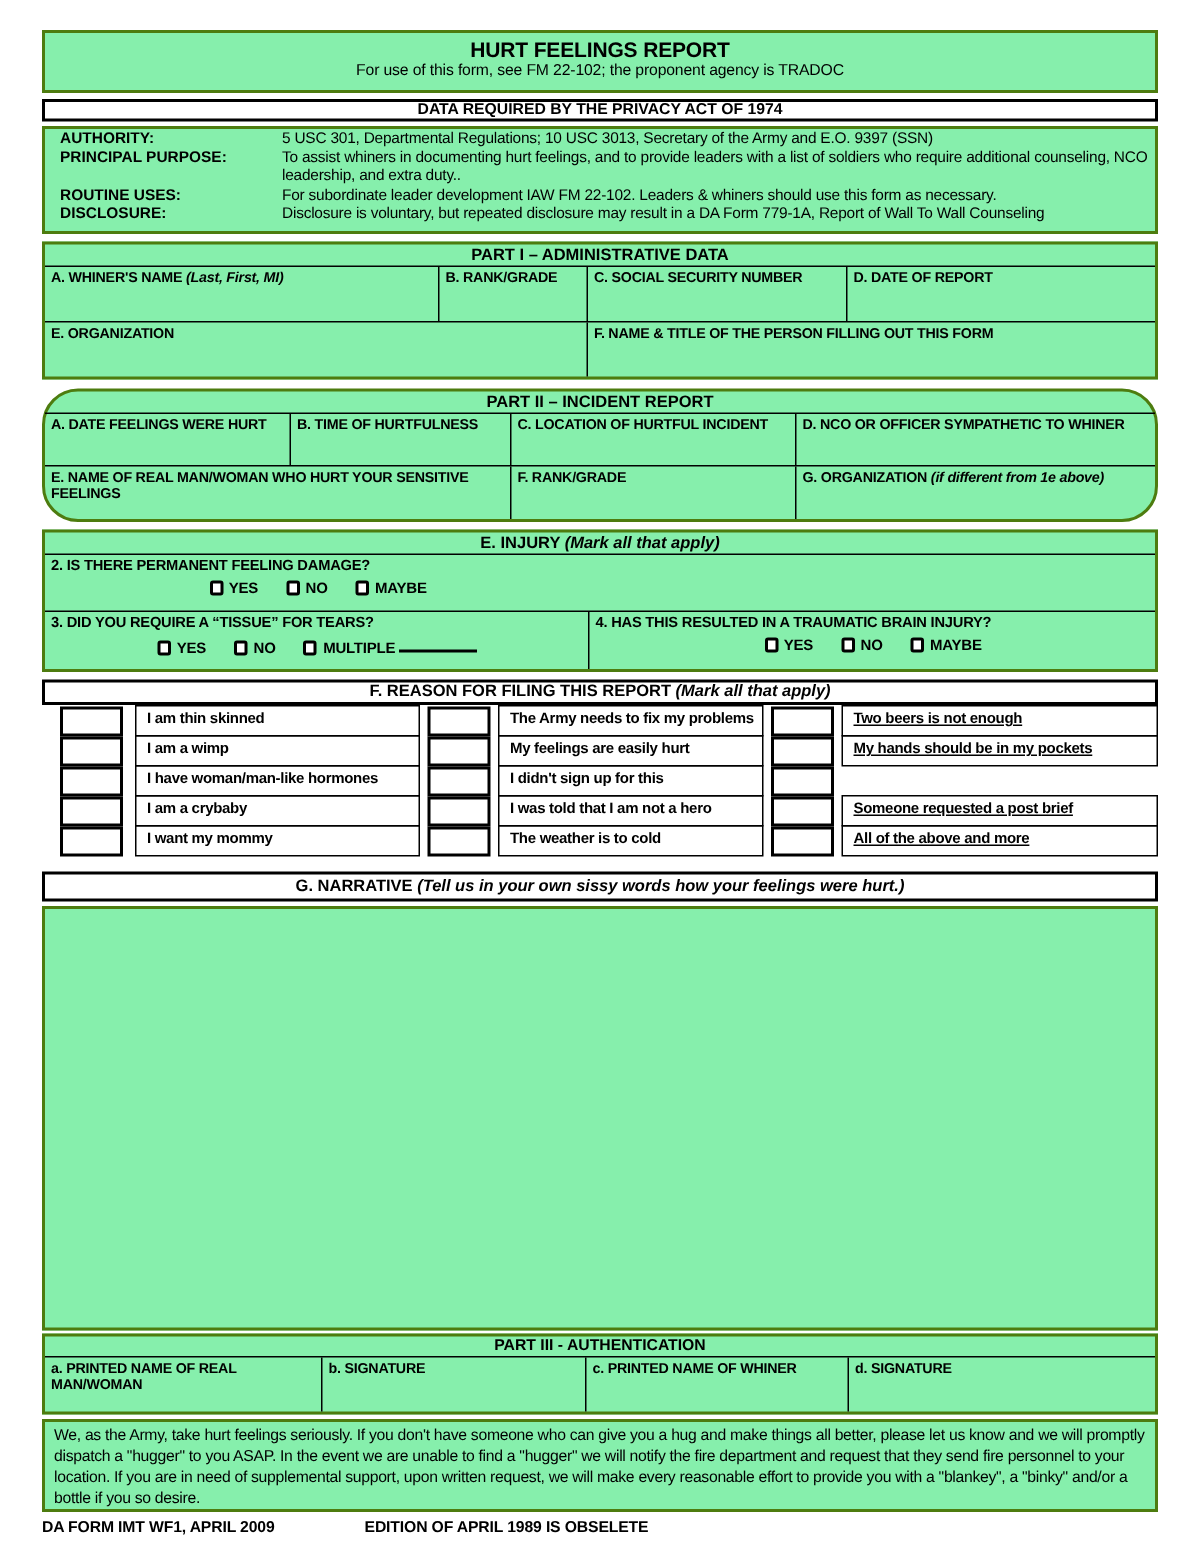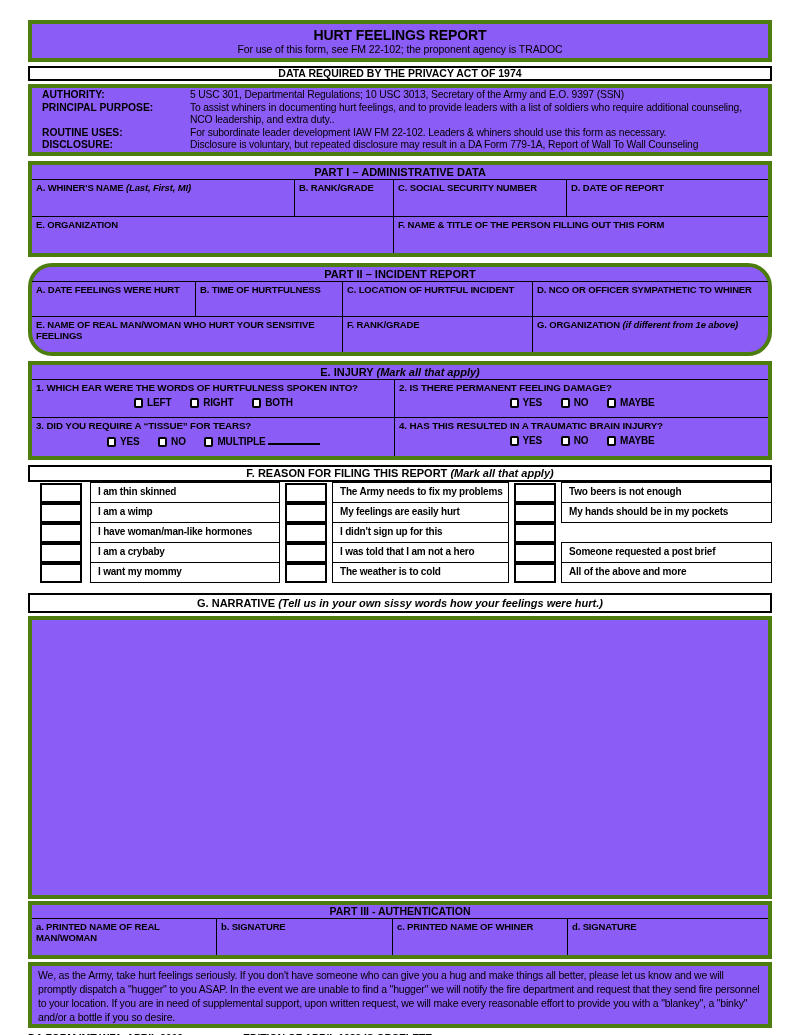--- a/index.html
+++ b/index.html
@@ -1,19 +1,19 @@
 <!DOCTYPE html>
 <html><head>
 <meta charset="utf-8">
 <style>
   * { margin:0; padding:0; box-sizing:border-box; }
   body { background:#fff; font-family:"Liberation Sans","DejaVu Sans",sans-serif; color:#000; }
   .page { width:800px; height:1035px; background:#fff; position:relative; overflow:hidden; }
   .form { position:absolute; left:28px; top:20px; width:744px; }
-  .box { border:4px solid #4d7c0f; background:#8b5cf6; }
+  .box { border:2px solid #4d7c0f; background:#86efac; }
 
   
   .title-box { height:42px; text-align:center; padding-top:3px; }
   .title { font-size:14px; font-weight:bold; letter-spacing:-0.1px; }
   .subtitle { font-size:10.5px; letter-spacing:-0.1px; }
 
   
   .bar { text-align:center; font-weight:bold; }
   .privacy-hdr { height:15px; margin-top:4px; font-size:10.5px; line-height:11px; border:2px solid #000; }
   .privacy-box { margin-top:3px; height:72px; padding:1px 4px 0 10px; }
@@ -48,21 +48,21 @@
   .fr-rows { margin-top:1px; }
   .fr-row { display:flex; height:20px;padding-left:12px; }
   .fr-check { width:42px; border:2px solid #000; margin-right:8px; }
   .fr-text { border:1px solid #000; border-top-width:0; padding:3px 0 0 7px; font-size:10px; font-weight:bold; letter-spacing:-0.2px; }
   .fr-row:first-child .fr-text { border-top-width:1px; }
   .fr-row .fr-text { border-top-width:1px; margin-top:-1px; }
   .t1 { width:190px; margin-right:5px; }
   .c2 { margin-right:5px; }
   .t2 { width:177px; margin-right:5px; }
   .c3 { margin-right:5px; }
-  .t3 { flex:1; }
+  .t3 { flex:1;text-decoration:underline; }
 
   
   .g-hdr { height:20px; margin-top:10px; font-size:11px; line-height:16px; border:2px solid #000; }
   .narrative-box { margin-top:3px; height:283px; }
 
   
   .part3 { margin-top:2px; }
   .p3-hdr { height:14px; font-size:10.5px; line-height:13px; text-align:center; font-weight:bold; border-bottom:1px solid #000; }
   .p3row { grid-template-columns:185px 176px 175px 1fr; height:36px; }
 
@@ -128,28 +128,20 @@
       <div class="grid-row p2r2">
         <div class="cell"><span>E. NAME OF REAL MAN/WOMAN WHO HURT YOUR SENSITIVE FEELINGS</span></div>
         <div class="cell"><span>F. RANK/GRADE</span></div>
         <div class="cell"><span>G. ORGANIZATION</span> <span class="note">(if different from 1e above)</span></div>
       </div>
     </div>
 
     <div class="box part">
       <div class="part-hdr"><span>E. INJURY</span> <span class="note">(Mark all that apply)</span></div>
       <div class="grid-row inj-row">
-        <div class="cell">
-          <div class="q-label">1. WHICH EAR WERE THE WORDS OF HURTFULNESS SPOKEN INTO?</div>
-          <div class="opts">
-            <span class="opt"><span class="cb"></span><span>LEFT</span></span>
-            <span class="opt"><span class="cb"></span><span>RIGHT</span></span>
-            <span class="opt"><span class="cb"></span><span>BOTH</span></span>
-          </div>
-        </div>
         <div class="cell">
           <div class="q-label">2. IS THERE PERMANENT FEELING DAMAGE?</div>
           <div class="opts">
             <span class="opt"><span class="cb"></span><span>YES</span></span>
             <span class="opt"><span class="cb"></span><span>NO</span></span>
             <span class="opt"><span class="cb"></span><span>MAYBE</span></span>
           </div>
         </div>
       </div>
       <div class="grid-row inj-row">

